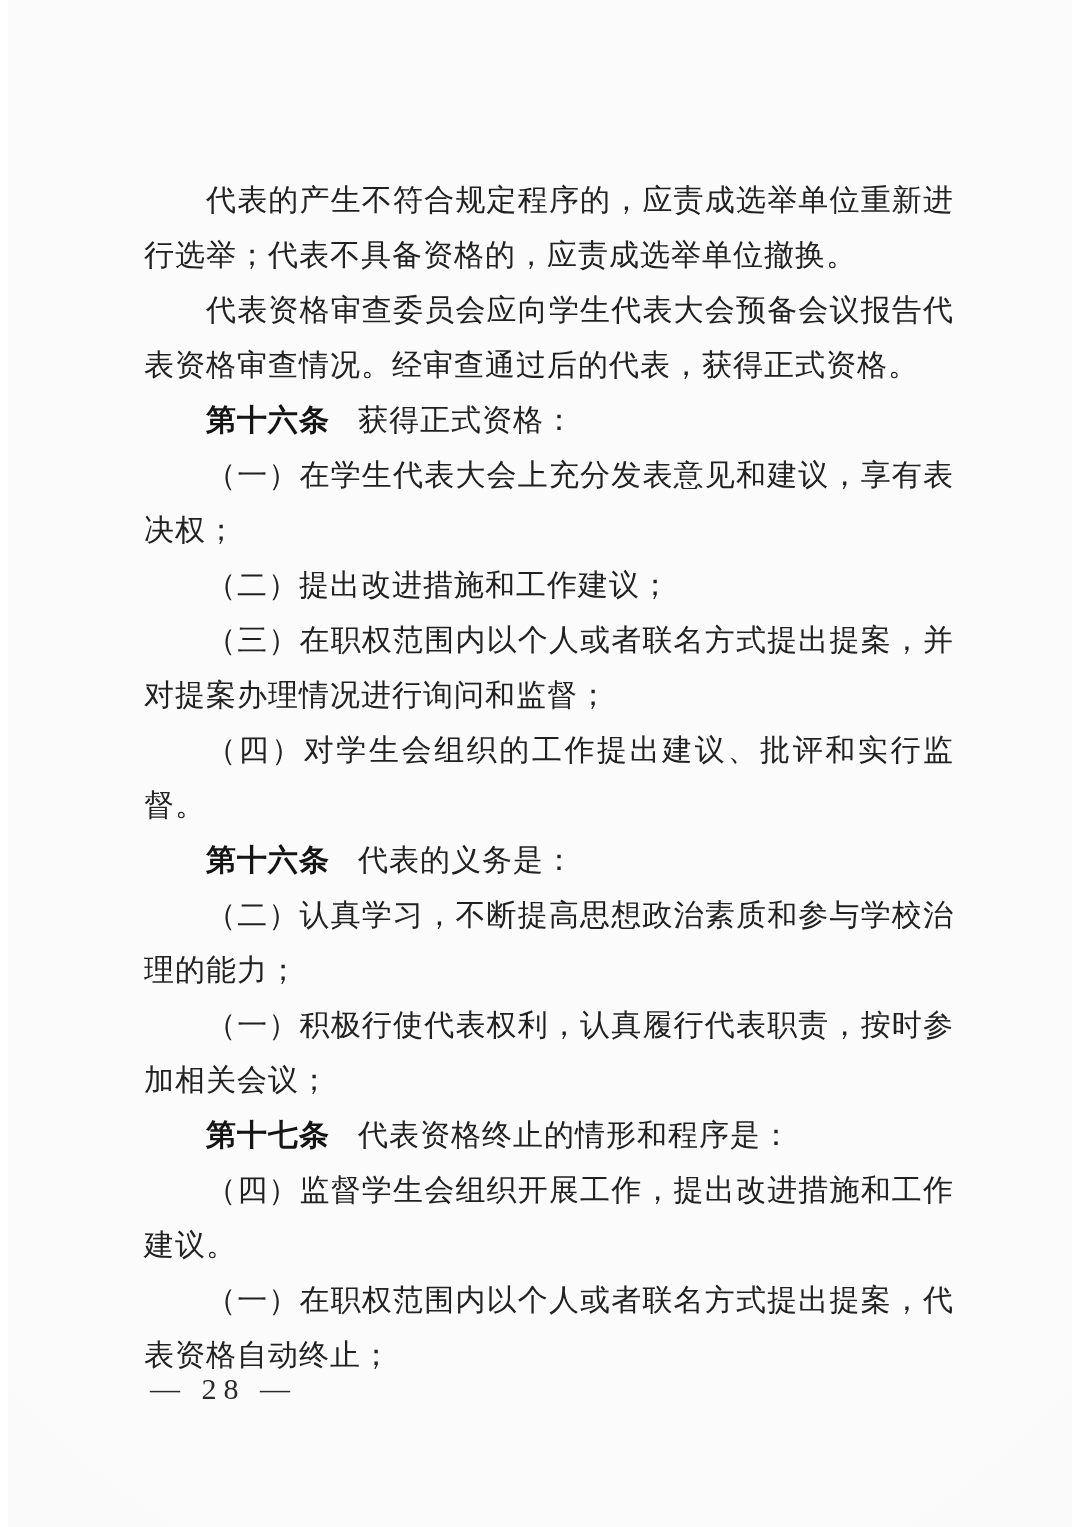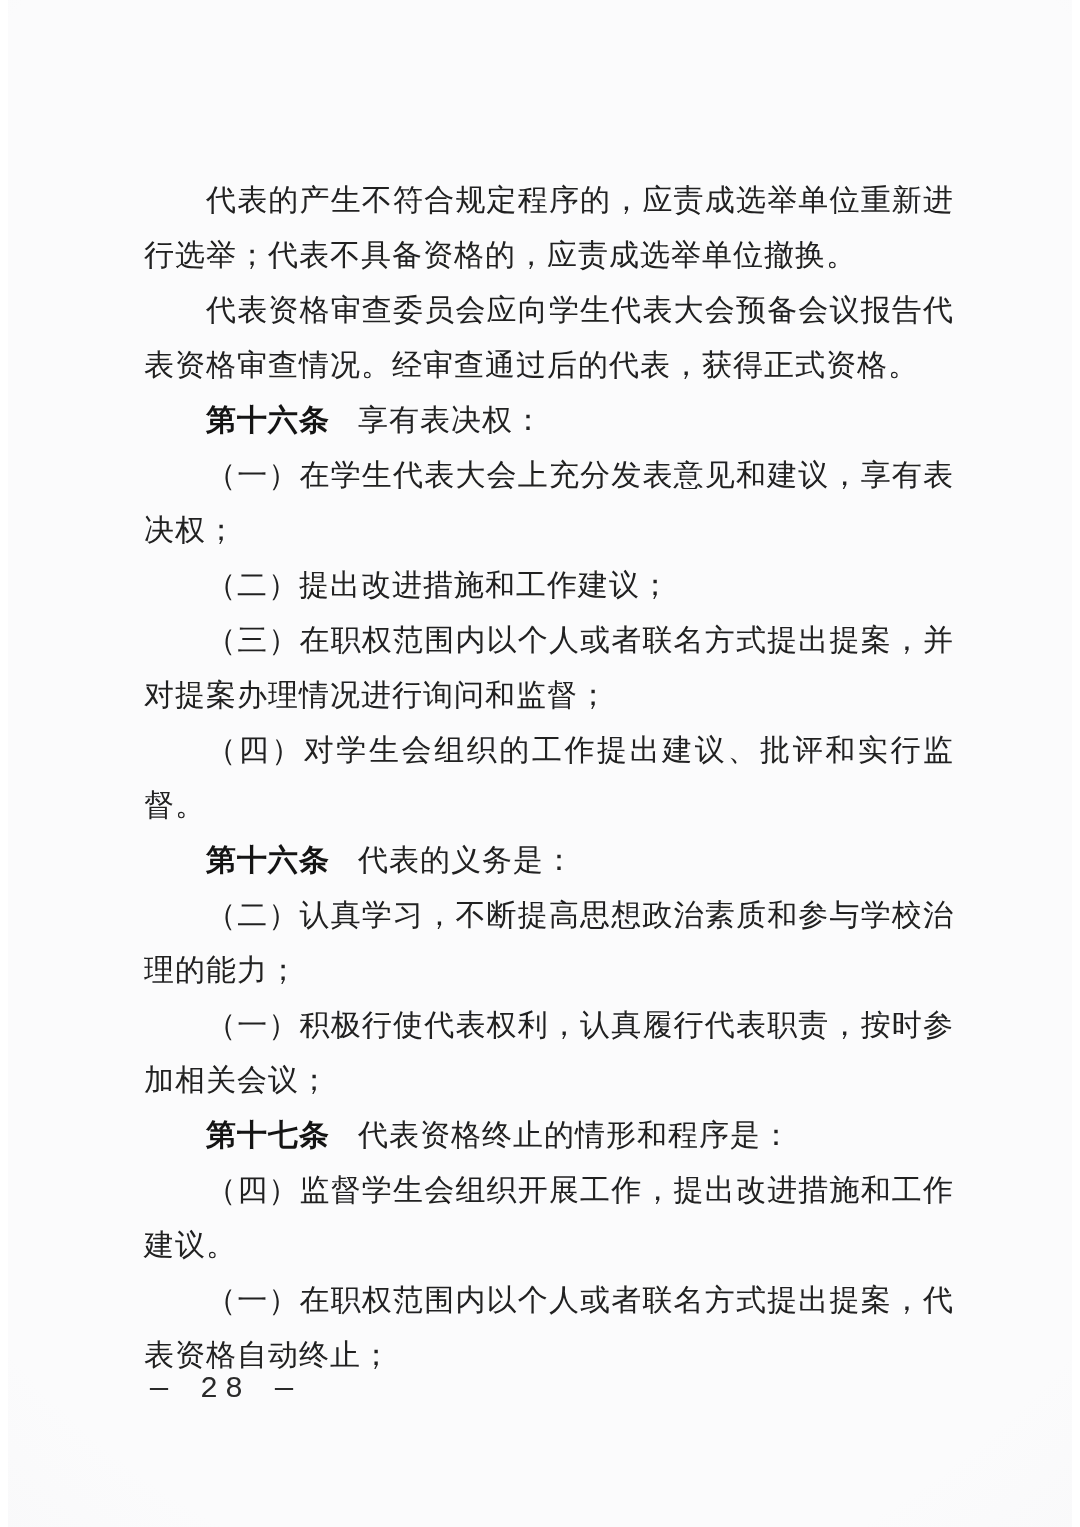--- a/index.html
+++ b/index.html
@@ -41,35 +41,35 @@
     color: #141414;
     margin-right: 28px;
   }
   .page-number {
     position: absolute;
     left: 142px;
     top: 1372px;
     font-size: 30px;
     letter-spacing: 7px;
     color: #2a2a2a;
-    font-family: Liberation Mono, monospace;
+    font-family: Liberation Serif, serif;
   }
 </style>
 </head>
 <body>
 
 <div class="page">
 
   <div class="content">
 
     <p><span>代表的产生不符合规定程序的，应责成选举单位重新进行选举；代表不具备资格的，应责成选举单位撤换。</span></p>
 
     <p><span>代表资格审查委员会应向学生代表大会预备会议报告代表资格审查情况。经审查通过后的代表，获得正式资格。</span></p>
 
-    <p><span class="article-label">第十六条</span><span>享有表决权：</span></p>
+    <p><span class="article-label">第十六条</span><span>获得正式资格：</span></p>
 
     <p><span>（一）在学生代表大会上充分发表意见和建议，享有表决权；</span></p>
 
     <p><span>（二）提出改进措施和工作建议；</span></p>
 
     <p><span>（三）在职权范围内以个人或者联名方式提出提案，并对提案办理情况进行询问和监督；</span></p>
 
     <p><span>（四）对学生会组织的工作提出建议、批评和实行监督。</span></p>
 
     <p><span class="article-label">第十六条</span><span>代表的义务是：</span></p>

